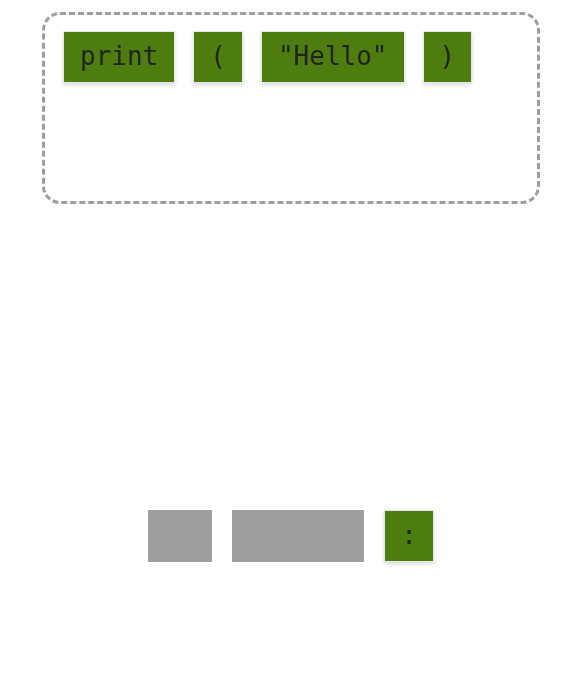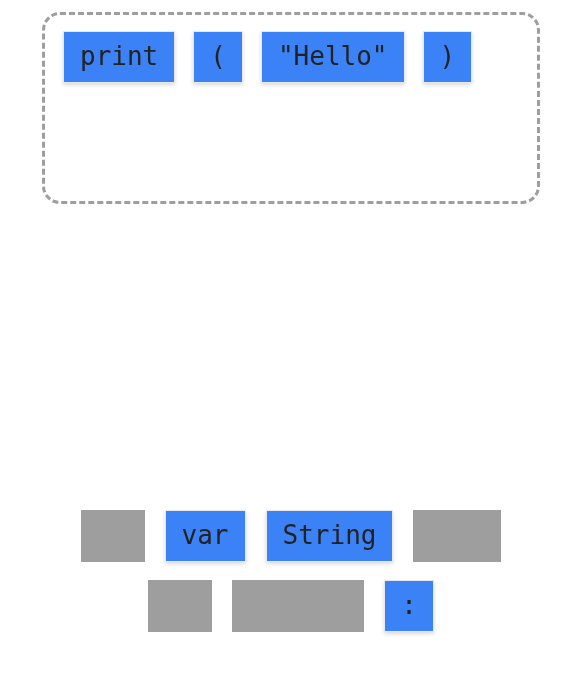--- a/index.html
+++ b/index.html
@@ -21,21 +21,21 @@
       width: 498px;
       height: 192px;
       border: 3px dashed #9e9e9e;
       border-radius: 18px;
       padding: 16px 18px;
       display: flex;
       gap: 18px;
       align-items: flex-start;
     }
     .token {
-      background: #3b82f6;
+      background: #4d7c0f;
       border: 1px solid #e8e8e8;
       box-shadow: 0 2px 4px rgba(0,0,0,0.15);
       padding: 10px 16px;
       font-size: 26px;
       line-height: 1.2;
       color: #222;
       font-family: inherit;
       white-space: nowrap;
       display: inline-flex;
       align-items: center;
@@ -71,22 +71,16 @@
 <div class="dropzone">
   <div class="token">print</div>
   <div class="token">(</div>
   <div class="token">"Hello"</div>
   <div class="token">)</div>
 </div>
 
 <div class="tray">
   <div class="tray-row">
     <div class="placeholder ph-small"></div>
-    <div class="token">var</div>
-    <div class="token">String</div>
-    <div class="placeholder ph-med"></div>
-  </div>
-  <div class="tray-row">
-    <div class="placeholder ph-small"></div>
     <div class="placeholder ph-wide"></div>
     <div class="token">:</div>
   </div>
 </div>
 
 </body></html>

